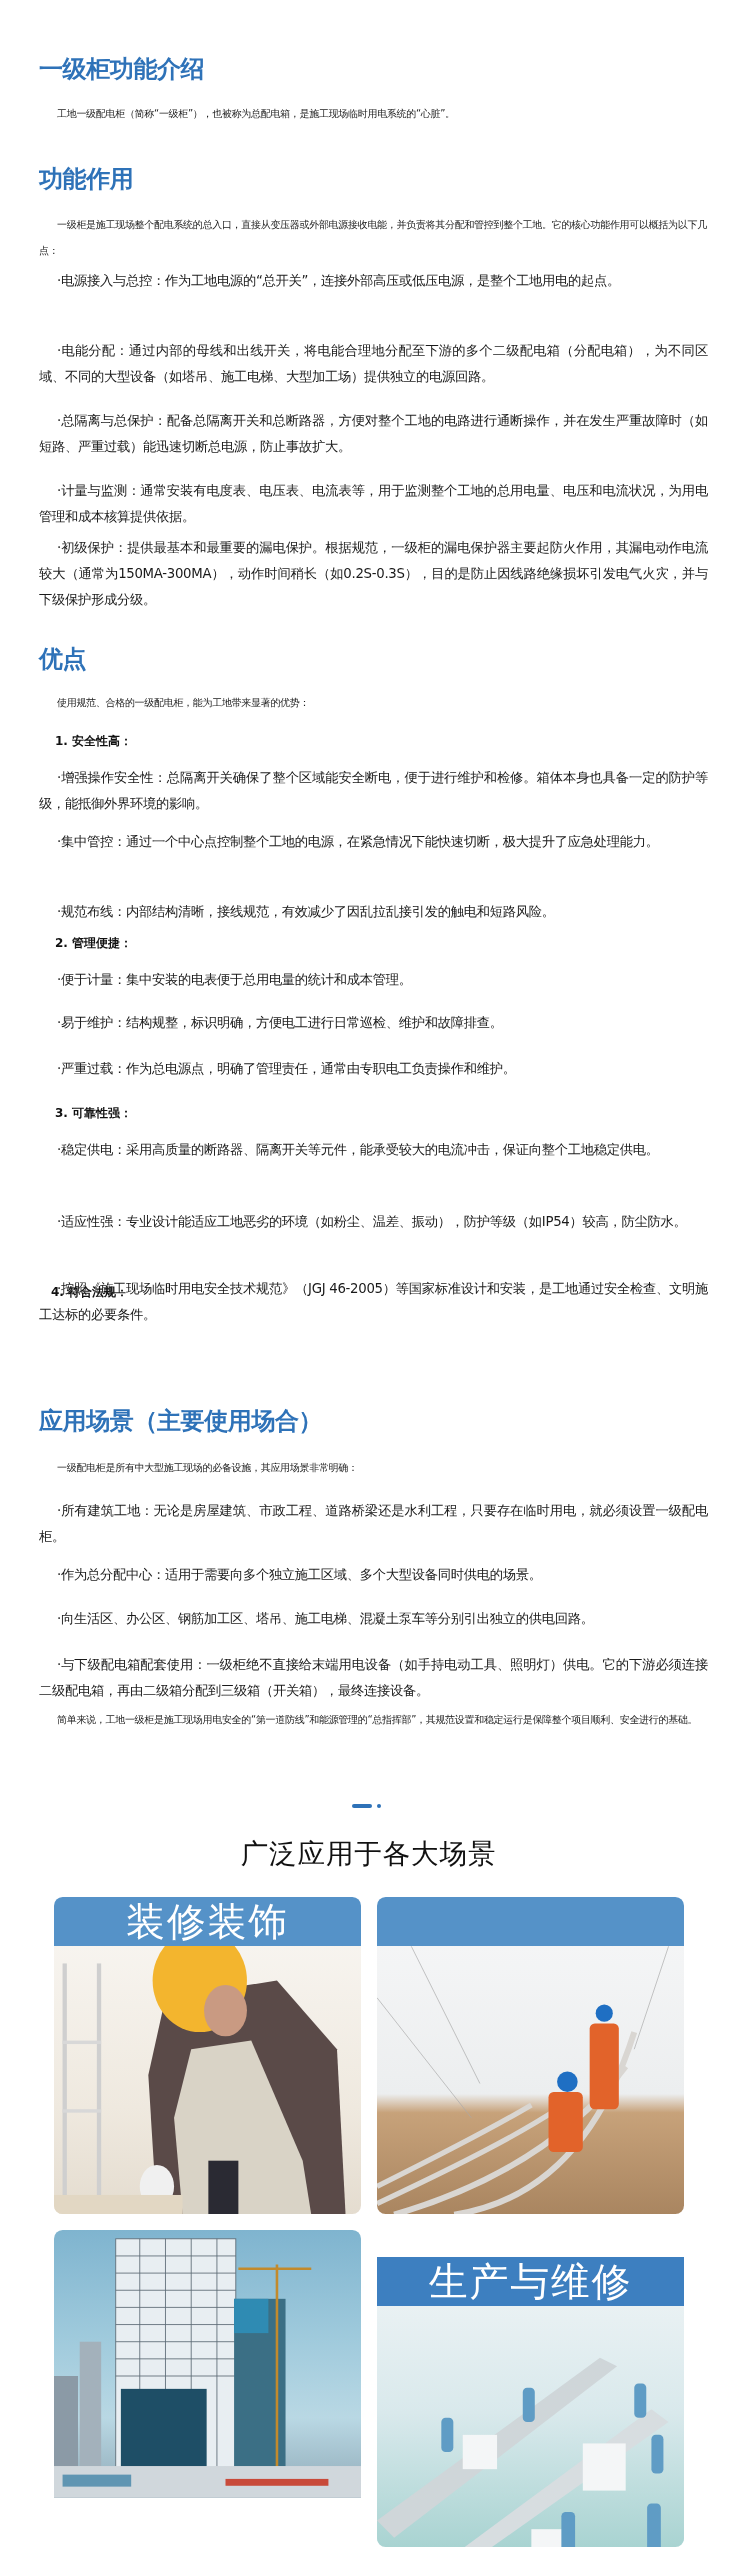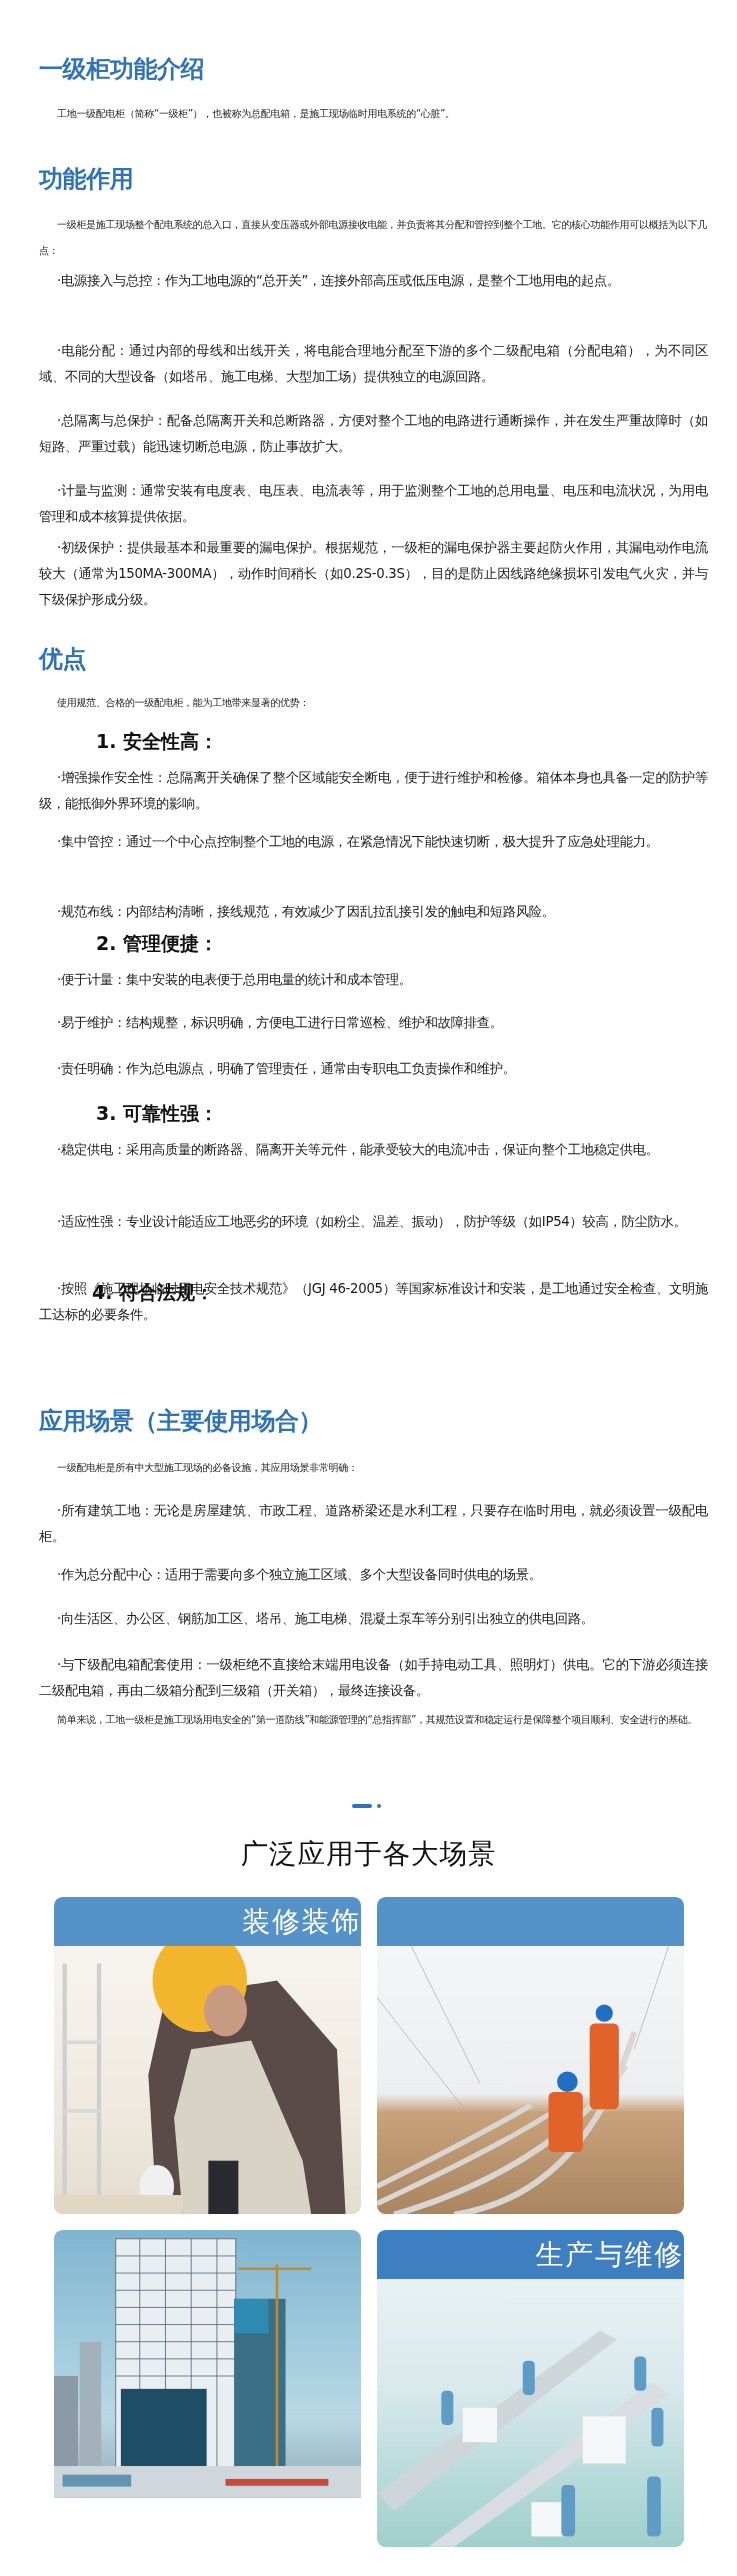--- a/index.html
+++ b/index.html
@@ -35,25 +35,24 @@
     width: 669px;
     font-size: 13.3px;
     line-height: 26px;
     color: #1a1a1a;
     text-indent: 18px;
     letter-spacing: -0.3px;
     text-align: justify;
   }
   .sub {
     left: 55px;
-    font-size: 19px;
+    font-size: 12px;
     font-weight: bold;
     line-height: 26px;
     color: #111;
-    margin-left: 41px;
   }
   .divider {
     left: 352px;
     top: 1804px;
     width: 34px;
     height: 5.1px;
   }
   .divider .bar {
     position: absolute; left: 0; top: 0; width: 20px; height: 4.3px;
     background: #2e72b8; border-radius: 2.6px;
@@ -73,22 +72,22 @@
   .card {
     position: absolute;
     width: 307px;
     border-radius: 8.6px;
     overflow: hidden;
   }
   .card-head {
     height: 49px;
     background: #5592c8;
     color: #fff;
-    font-size: 28px;
-    text-align: right;
+    font-size: 39px;
+    text-align: center;
     line-height: 49px;
     letter-spacing: 1.7px;
   }
   .card-img { width: 100%; position: relative; overflow: hidden; }
   
   .scene-decor { background: linear-gradient(180deg,#f7f4ef 0%,#efe9df 60%,#e4dccf 100%); }
   .scene-cable { background: linear-gradient(180deg,#f4f5f6 0%,#eceeef 55%,#c7a27a 62%,#a98560 100%); }
   .scene-build { background: linear-gradient(180deg,#7fb4cf 0%,#9fcadc 40%,#b9d8e4 70%,#8fa9b6 100%); }
   .scene-factory { background: linear-gradient(180deg,#e9f1f3 0%,#d9e9ec 40%,#9fcfcc 100%); }
 </style>
@@ -110,21 +109,21 @@
 <p class="abs para" style="top:690px">使用规范、合格的一级配电柜，能为工地带来显著的优势：</p>
 
 <div class="abs sub" style="top:728px">1. 安全性高：</div>
 <p class="abs bullet" style="top:765px">·增强操作安全性：总隔离开关确保了整个区域能安全断电，便于进行维护和检修。箱体本身也具备一定的防护等级，能抵御外界环境的影响。</p>
 <p class="abs bullet" style="top:829px">·集中管控：通过一个中心点控制整个工地的电源，在紧急情况下能快速切断，极大提升了应急处理能力。</p>
 <p class="abs bullet" style="top:899px">·规范布线：内部结构清晰，接线规范，有效减少了因乱拉乱接引发的触电和短路风险。</p>
 
 <div class="abs sub" style="top:930px">2. 管理便捷：</div>
 <p class="abs bullet" style="top:967px">·便于计量：集中安装的电表便于总用电量的统计和成本管理。</p>
 <p class="abs bullet" style="top:1010px">·易于维护：结构规整，标识明确，方便电工进行日常巡检、维护和故障排查。</p>
-<p class="abs bullet" style="top:1056px">·责任明确：作为总电源点，明确了管理责任，通常由专职电工负责操作和维护。</p>
+<p class="abs bullet" style="top:1056px">·严重过载：作为总电源点，明确了管理责任，通常由专职电工负责操作和维护。</p>
 
 <div class="abs sub" style="top:1100px">3. 可靠性强：</div>
 <p class="abs bullet" style="top:1137px">·稳定供电：采用高质量的断路器、隔离开关等元件，能承受较大的电流冲击，保证向整个工地稳定供电。</p>
 <p class="abs bullet" style="top:1209px">·适应性强：专业设计能适应工地恶劣的环境（如粉尘、温差、振动），防护等级（如IP54）较高，防尘防水。</p>
 
 <div class="abs sub" style="top:1279px;left:51px">4. 符合法规：</div>
 <p class="abs bullet" style="top:1276px">·按照《施工现场临时用电安全技术规范》（JGJ 46-2005）等国家标准设计和安装，是工地通过安全检查、文明施工达标的必要条件。</p>
 
 <h2 class="abs h2" style="top:1407px">应用场景（主要使用场合）</h2>
 <p class="abs para" style="top:1455px">一级配电柜是所有中大型施工现场的必备设施，其应用场景非常明确：</p>
@@ -204,21 +203,21 @@
       <line x1="260" y1="40" x2="260" y2="280" stroke="#c28a2c" stroke-width="3"></line>
       <line x1="215" y1="45" x2="300" y2="45" stroke="#c28a2c" stroke-width="3"></line>
       <rect x="0" y="275" width="358" height="37" fill="#d0d7dc"></rect>
       <rect x="10" y="285" width="80" height="14" fill="#5f95b2"></rect>
       <rect x="200" y="290" width="120" height="8" fill="#c84a3a"></rect>
     </svg>
   </div>
 </div>
 
 <div class="card" style="left:377px;top:2230px;height:317px;">
-  <div class="card-head" style="background:#3d7fc0;">生产与维修</div>
+  <div class="card-head" style="background:#3d7fc0;margin-top:27px;">生产与维修</div>
   <div class="card-img scene-factory" style="height:268px;">
     <svg width="307" height="268" viewBox="0 0 358 312">
       <path d="M0 250 L260 60 L280 70 L20 270 Z" fill="#cfd6d9"></path>
       <path d="M60 312 L320 120 L340 135 L90 312 Z" fill="#d7dde0"></path>
       <rect x="100" y="150" width="40" height="40" fill="#f4f6f7"></rect>
       <rect x="240" y="160" width="50" height="55" fill="#f4f6f7"></rect>
       <rect x="180" y="260" width="45" height="40" fill="#f4f6f7"></rect>
       <g fill="#5f9cc5">
         <rect x="75" y="130" width="14" height="40" rx="5"></rect>
         <rect x="170" y="95" width="14" height="40" rx="5"></rect>

